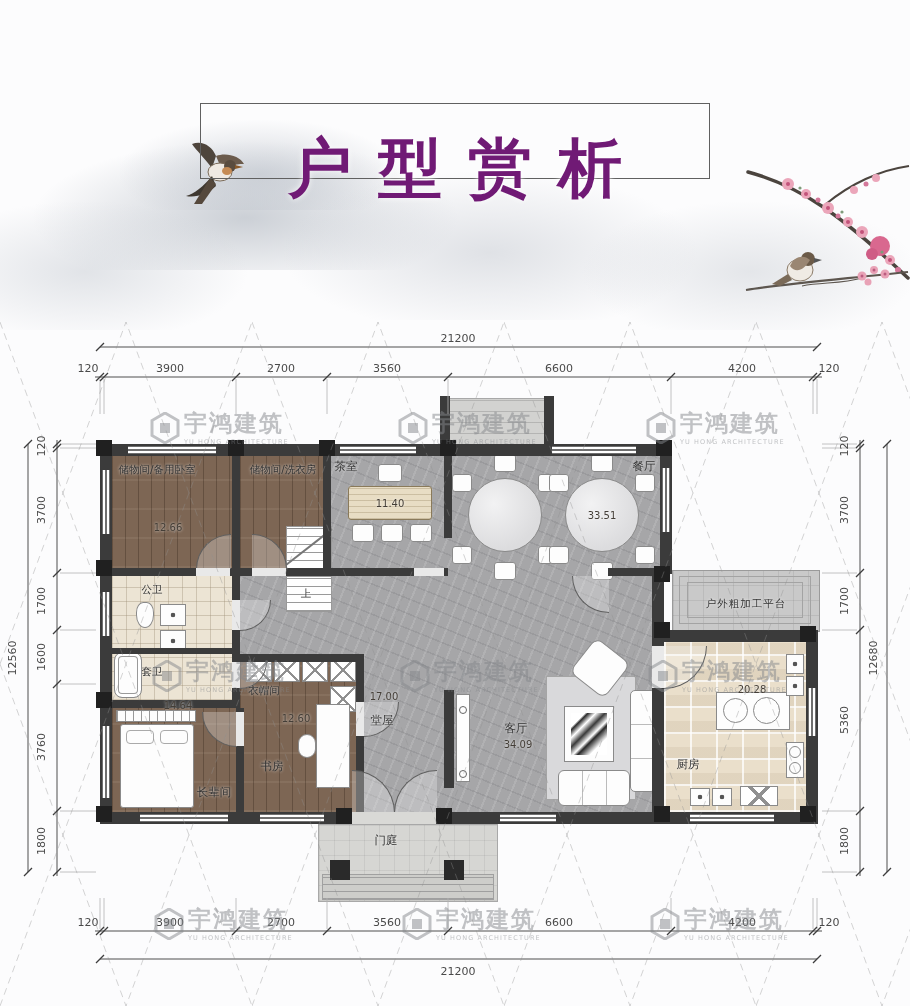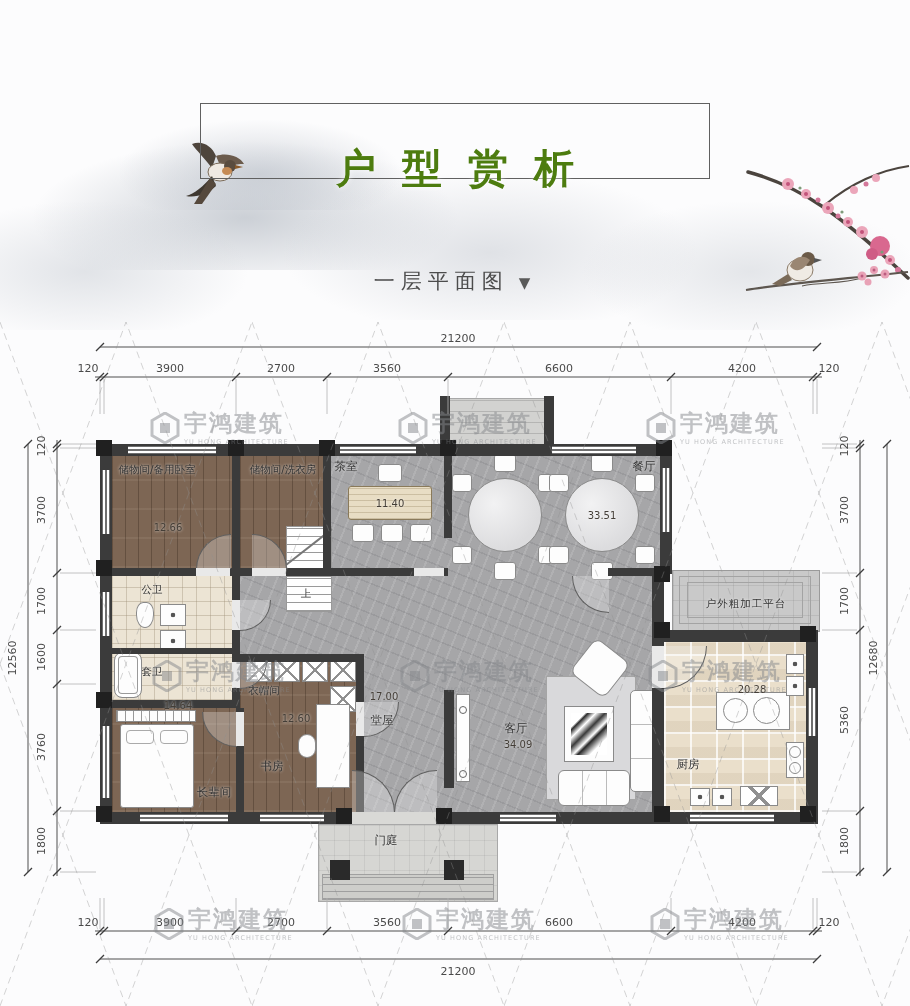--- a/index.html
+++ b/index.html
@@ -4,22 +4,22 @@
 <style>
   html,body{margin:0;padding:0;background:#fff}
   .stage{position:relative;width:910px;height:1006px;overflow:hidden;background:#fcfcfd;
          font-family:"DejaVu Sans","Liberation Sans",sans-serif}
   .abs{position:absolute}
   
   .mtn{position:absolute;z-index:1;pointer-events:none}
   
   .tbox{position:absolute;z-index:9;border:1.5px solid #606060}
   .ttl{position:absolute;z-index:10;transform:translate(-50%,-50%);white-space:nowrap;
-       font-family:"Liberation Serif","DejaVu Serif",serif;font-weight:700;font-size:40px;
-       color:#4d7c0f;letter-spacing:26px;text-shadow:0 0 6px rgba(255,255,255,.85)}
+       font-family:"Liberation Serif","DejaVu Serif",serif;font-weight:700;font-size:64px;
+       color:#701a75;letter-spacing:26px;text-shadow:0 0 6px rgba(255,255,255,.85)}
   .sub{position:absolute;z-index:10;transform:translate(-50%,-50%);white-space:nowrap;
        font-size:21px;color:#4c4c4c;letter-spacing:6px}
   .sub .tri{font-size:15px;color:#5a5a5a;letter-spacing:0;margin-left:10px}
   
   .wall{position:absolute;background:#3b3b3b;z-index:30}
   .gap{position:absolute;z-index:32;background:#e9e9e9}
   .col{position:absolute;width:16px;height:16px;background:#202020;z-index:34}
   .arc{position:absolute;z-index:31;border:1.3px solid #5f5f5f;background:rgba(252,252,252,.28)}
   .winH{position:absolute;height:8px;z-index:33;background:linear-gradient(to bottom,#6f6f6f 0 1px,#fff 1px 3.4px,#6f6f6f 3.4px 4.6px,#fff 4.6px 7px,#6f6f6f 7px 8px)}
   .winV{position:absolute;width:8px;z-index:33;background:linear-gradient(to right,#6f6f6f 0 1px,#fff 1px 3.4px,#6f6f6f 3.4px 4.6px,#fff 4.6px 7px,#6f6f6f 7px 8px)}
@@ -74,23 +74,20 @@
 <div class="stage">
 
   <div class="mtn" style="left:30px;top:140px;width:430px;height:130px;background:radial-gradient(ellipse at 50% 60%,#c3c8cf 0%,rgba(195,200,207,0) 70%);opacity:.85"></div>
   <div class="mtn" style="left:280px;top:170px;width:420px;height:150px;background:radial-gradient(ellipse at 50% 55%,#c8ccd3 0%,rgba(200,204,211,0) 70%);opacity:.55"></div>
   <div class="mtn" style="left:580px;top:200px;width:340px;height:130px;background:radial-gradient(ellipse at 50% 55%,#ccd0d6 0%,rgba(204,208,214,0) 70%);opacity:.5"></div>
   <div class="mtn" style="left:-80px;top:200px;width:330px;height:130px;background:radial-gradient(ellipse at 50% 55%,#c6cbd2 0%,rgba(198,203,210,0) 70%);opacity:.5"></div>
   <div class="mtn" style="left:120px;top:120px;width:280px;height:90px;background:radial-gradient(ellipse at 50% 60%,#b9bfc8 0%,rgba(185,191,200,0) 72%);opacity:.6"></div>
 
   <div class="tbox" style="left:200px;top:103px;width:508px;height:74px"></div>
   <div class="ttl" style="left:468px;top:168px">户型赏析</div>
-  <div class="sub" style="left:452px;top:281px">
-    <span>一层平面图</span><span class="tri">▼</span>
-  </div>
 
   <svg class="abs" style="left:182px;top:138px;z-index:8" width="78" height="76" viewBox="0 0 78 76">
     <path d="M10 6 C20 2 30 8 34 18 L30 30 C24 22 14 12 10 6Z" fill="#4e453c"></path>
     <path d="M34 18 C44 14 58 18 62 26 C52 26 44 28 40 32 Z" fill="#6b5b4c"></path>
     <ellipse cx="38" cy="34" rx="12" ry="9" fill="#efe9e2" stroke="#7a6a58" stroke-width="1"></ellipse>
     <circle cx="48" cy="28" r="6" fill="#5a4c3e"></circle>
     <path d="M53 27 L61 29 L53 31Z" fill="#8a5a2a"></path>
     <ellipse cx="45" cy="33" rx="5" ry="4" fill="#c58a54"></ellipse>
     <path d="M30 38 C22 48 12 56 4 58 C14 60 26 56 34 48Z" fill="#3f3830"></path>
     <path d="M28 40 L12 66 L20 66 L34 46Z" fill="#55483c"></path>

